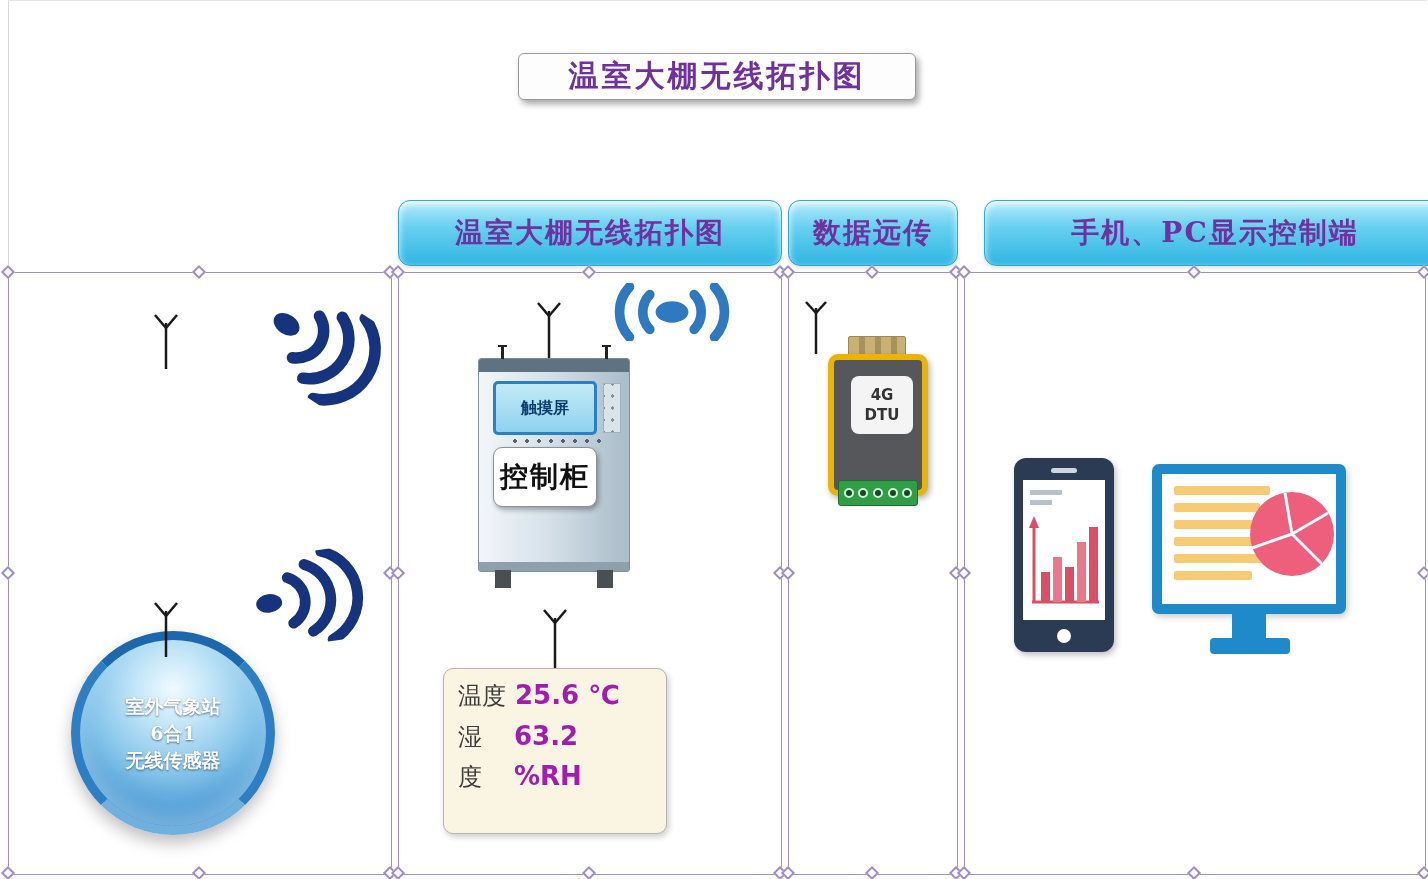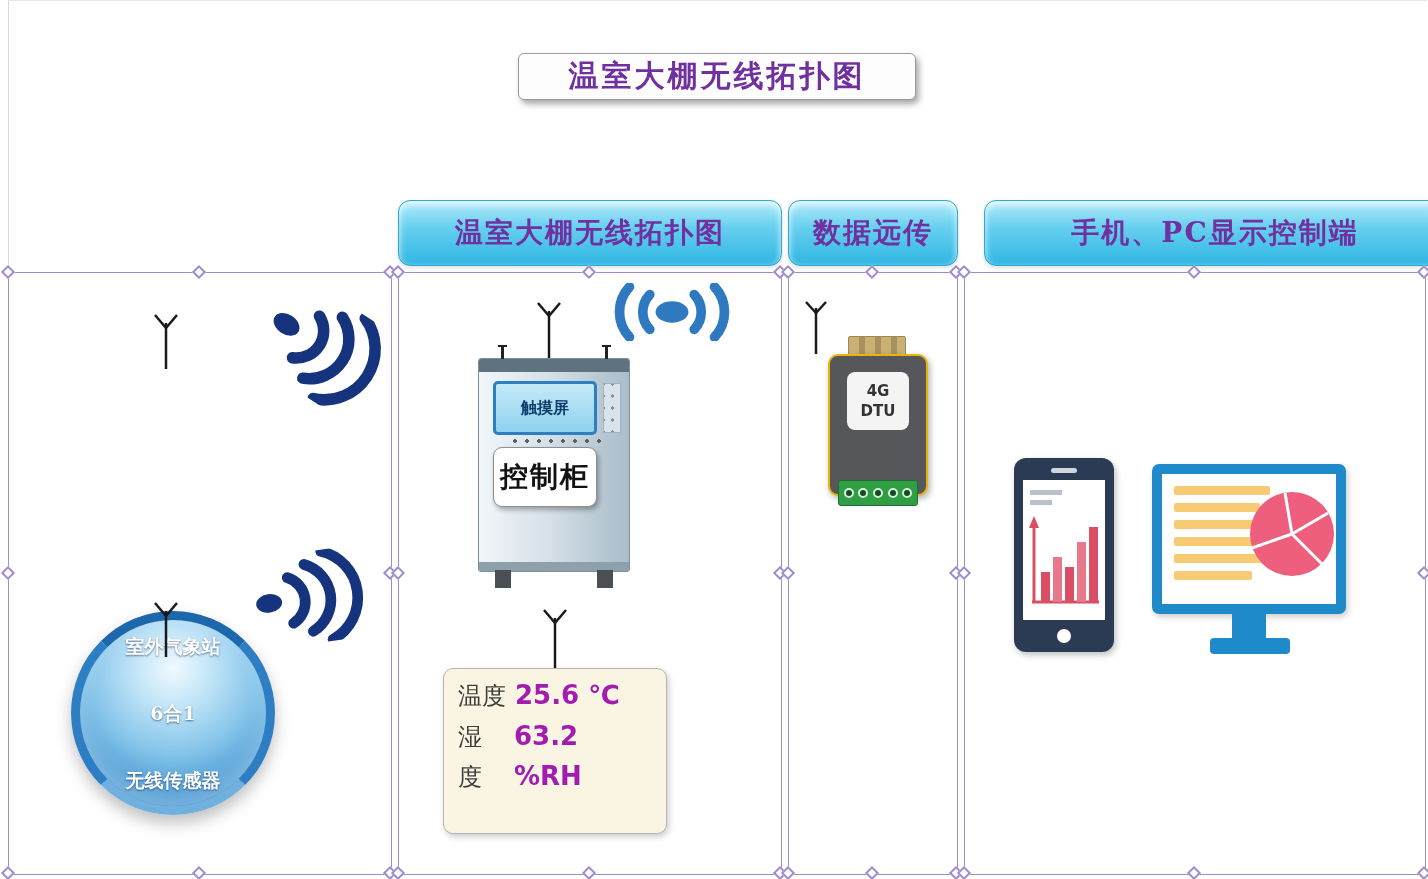--- a/index.html
+++ b/index.html
@@ -40,21 +40,21 @@
     transform:rotate(45deg); z-index:3; }
 
   
   .node { position:absolute; border-radius:50%;
     background:radial-gradient(circle at 50% 26%, #f0faff 0%, #c4e6f8 22%, #83c3e9 52%, #3e91d0 80%, #2070b6 100%);
     border:9px solid; border-color:#1d67ad #2e7ec4 #6fb0de #2e7ec4;
     box-shadow:0 8px 16px rgba(0,0,0,.25), inset 0 -10px 20px rgba(255,255,255,.35);
     display:flex; flex-direction:column; align-items:center; justify-content:center;
     text-align:center; color:#fff; font-weight:bold; font-size:19px; line-height:27px;
     text-shadow:0 1px 2px rgba(0,20,60,.55); }
-  .node1 { left:62px; top:338px; width:204px; height:204px;gap:40px; }
+  .node1 { left:62px; top:358px; width:204px; height:204px; }
 
   .icon-abs { position:absolute; }
 
   
   .cabinet { position:absolute; left:478px; top:358px; width:152px; height:214px;
     background:linear-gradient(90deg,#f2f6f9 0%,#d6e1e9 45%,#a9bcc8 100%);
     border:1px solid #7d8f9b; border-radius:3px; }
   .cab-top { position:absolute; left:0; top:0; width:100%; height:13px; background:#5f7280; border-radius:2px 2px 0 0; }
   .bolt { position:absolute; top:-14px; width:3px; height:14px; background:#222; }
   .bolt::after { content:""; position:absolute; left:-3px; top:0; width:9px; height:2px; background:#222; }
@@ -84,21 +84,21 @@
   .led-body { padding:6px 14px 0 14px; }
   .led-row { display:flex; align-items:baseline; gap:9px; line-height:40px; }
   .led-name { font-size:24px; color:#3c3c3c; }
   .led-val  { font-family:"DejaVu Sans","Liberation Sans",sans-serif; font-size:26px; font-weight:bold; color:#a21caf; }
 
   
   .dtu-conn { position:absolute; left:848px; top:336px; width:58px; height:22px;
     background:#c9b176; border:1px solid #9c8850; border-radius:2px;
     background-image:linear-gradient(90deg,transparent 0 10px,#a8925c 10px 13px); background-size:16px 100%; }
   .dtu-body { position:absolute; left:828px; top:354px; width:100px; height:142px;
-    background:#55575a; border:2px solid #eab308; border-radius:10px; box-shadow:2px 3px 6px rgba(0,0,0,.3); }
+    background:#55575a; border:6px solid #eab308; border-radius:10px; box-shadow:2px 3px 6px rgba(0,0,0,.3); }
   .dtu-label { position:absolute; left:17px; top:16px; width:62px; height:58px;
     background:#f4f4f4; border-radius:8px; display:flex; flex-direction:column;
     align-items:center; justify-content:center;
     font-family:"DejaVu Sans","Liberation Sans",sans-serif; font-size:15px; font-weight:bold; color:#333; line-height:20px; }
   .dtu-green { position:absolute; left:838px; top:480px; width:80px; height:26px;
     background:#2f9e44; border:1px solid #1e7030; border-radius:3px;
     display:flex; align-items:center; justify-content:space-evenly; }
   .dtu-green i { width:10px; height:10px; border-radius:50%; background:#0f4d1d; border:2px solid #d9efde; }
 
   

